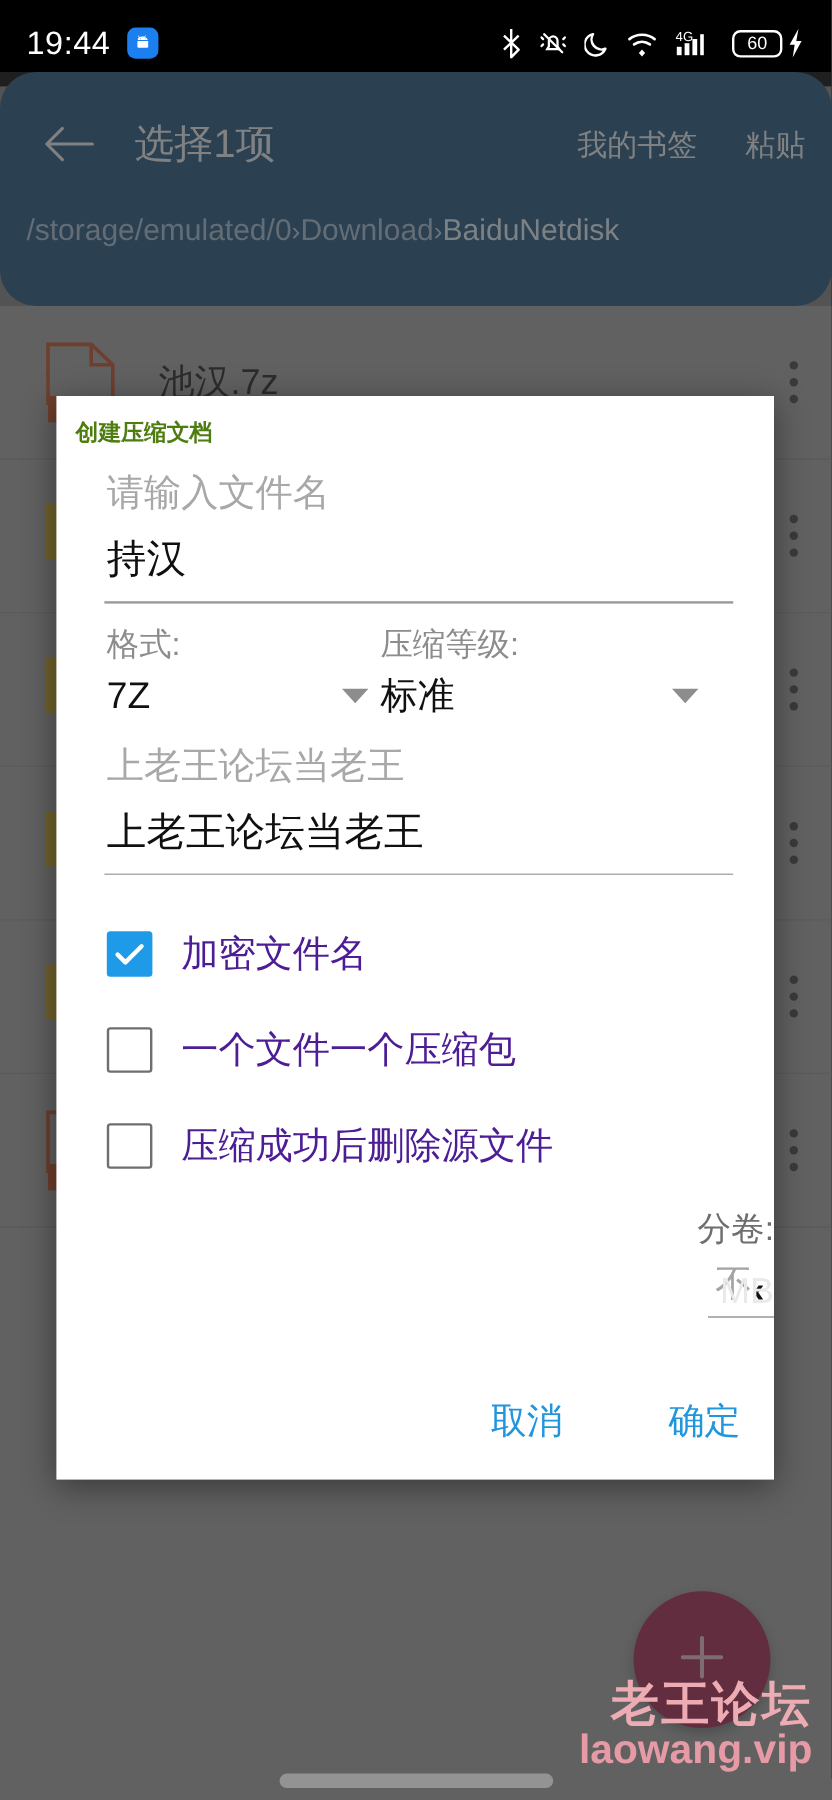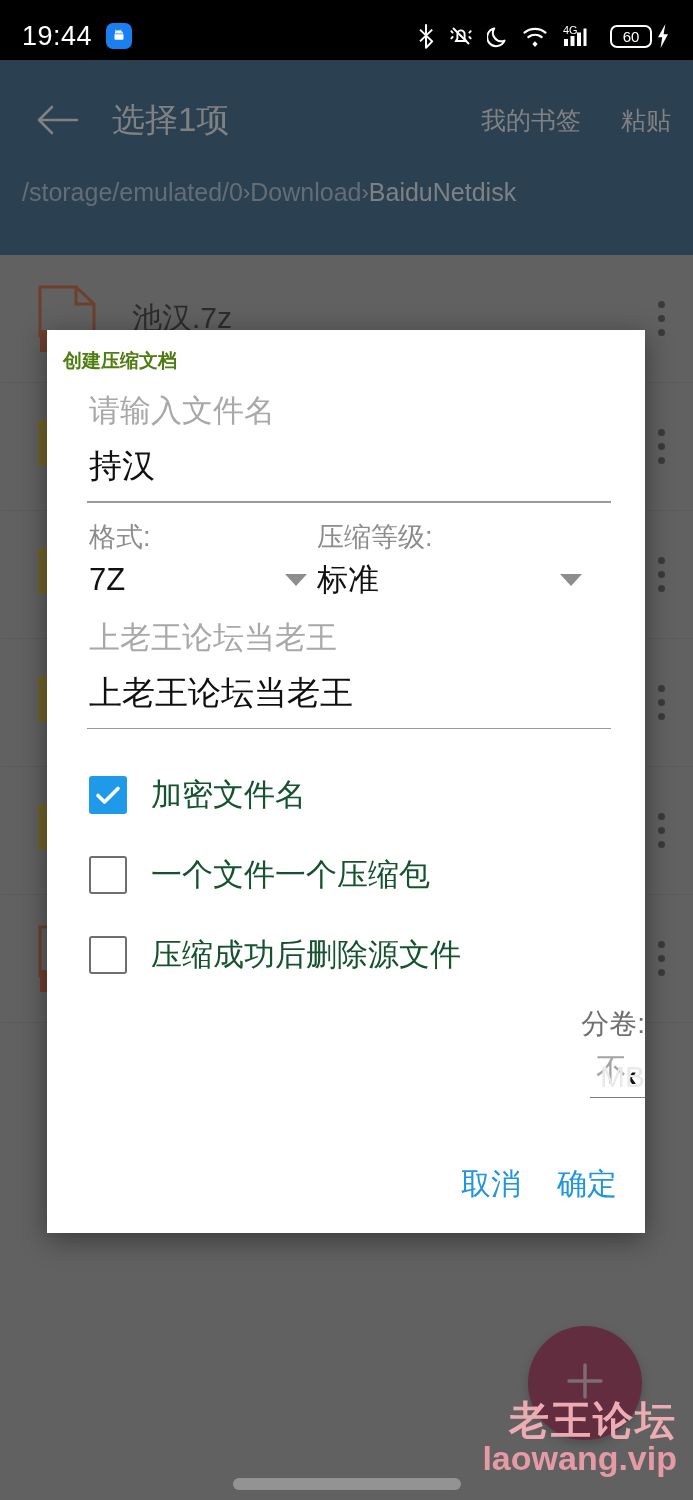--- a/index.html
+++ b/index.html
@@ -42,20 +42,21 @@
     border: 2.4px solid #fff; border-radius: 7px;
     display: flex; align-items: center; justify-content: center;
   }
   .batt-text { color: #fff; font-size: 15px; font-weight: 500; line-height: 1; }
 
   
   #app-bar {
     position: absolute; top: 60px; left: 0;
     width: 693px; height: 195px;
     background: #1a4568;
+    border-radius: 30px;
   }
   #app-bar-top {
     position: absolute; top: 0; left: 0; right: 0; height: 120px;
     display: flex; align-items: center;
   }
   #back-button {
     width: 72px; height: 72px; margin-left: 22px;
     display: flex; align-items: center; justify-content: center;
   }
   #app-title {
@@ -198,21 +199,21 @@
   }
   .cbox {
     width: 38px; height: 38px; flex: 0 0 38px;
     border: 2.6px solid #6f6f6f; border-radius: 3px;
     background: #fff;
   }
   .cbox.checked {
     background: #1e9ae8; border-color: #1e9ae8;
     display: flex; align-items: center; justify-content: center;
   }
-  .check-label { margin-left: 24px; font-size: 31px; color: #14532d; }
+  .check-label { margin-left: 24px; font-size: 31px; color: #4c1d95; }
   
   #split-row {
     display: flex; align-items: flex-end;
     padding: 10px 0 0 16px; height: 62px; flex-direction: column;
   }
   #split-label { font-size: 28px; color: #6f6f6f; padding-bottom: 6px; }
   #split-field {
     flex: 1; margin-left: 10px; position: relative;
     border-bottom: 1.6px solid #7c7c7c;
     display: flex; align-items: flex-end;
@@ -222,21 +223,21 @@
   #split-chevron {
     margin-left: auto; font-size: 30px; color: #111;
     font-weight: bold; padding-right: 8px; line-height: 1;
   }
   #split-unit {
     position: absolute; left: 600px; top: 1060px;
     font-size: 30px; color: #e9e9e9; z-index: 60;
   }
   #dialog-buttons {
     position: absolute; right: 28px; bottom: 28px;
-    display: flex; align-items: center; gap: 36px;
+    display: flex; align-items: center; gap: 88px;
   }
   .dlg-btn { color: #2196dd; font-size: 30px; }
 </style>
 </head>
 <body>
 
 <div id="screen">
 
   <div id="status-bar">
     <div id="status-left">

